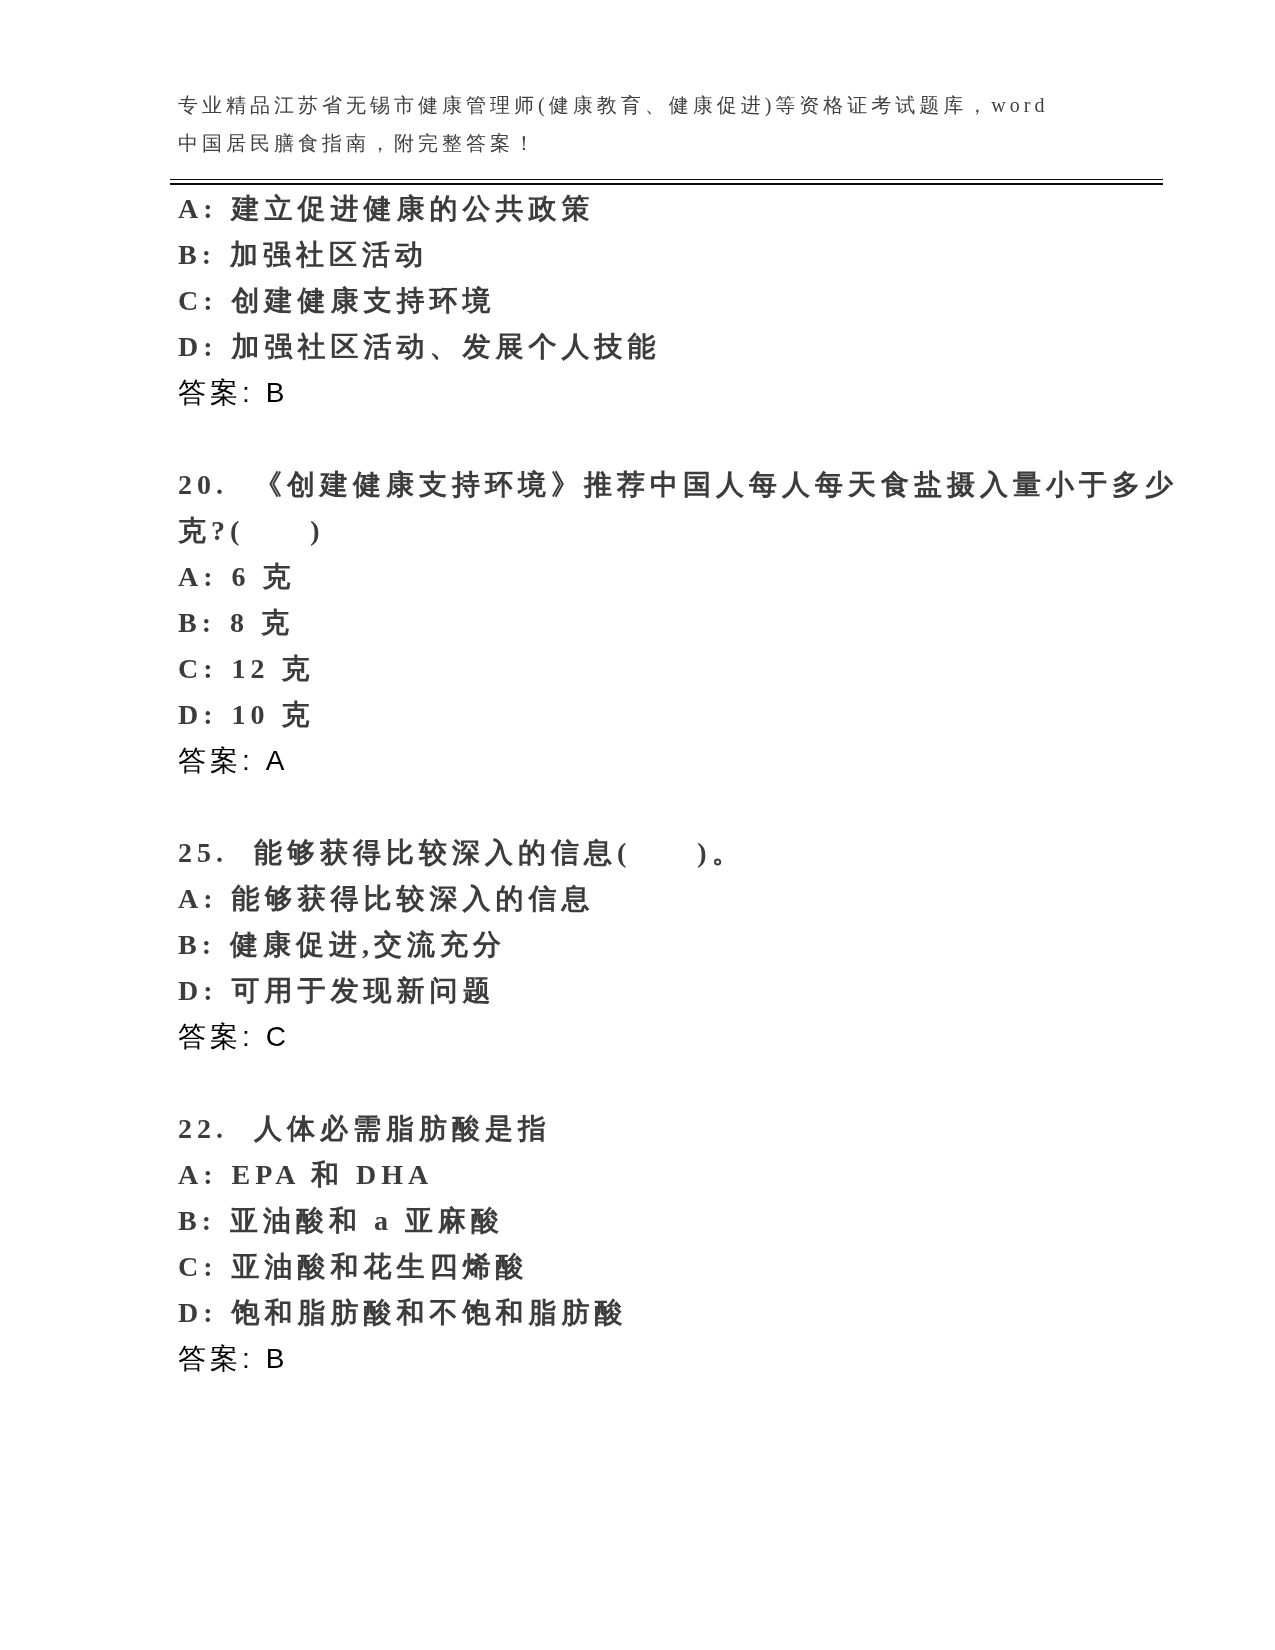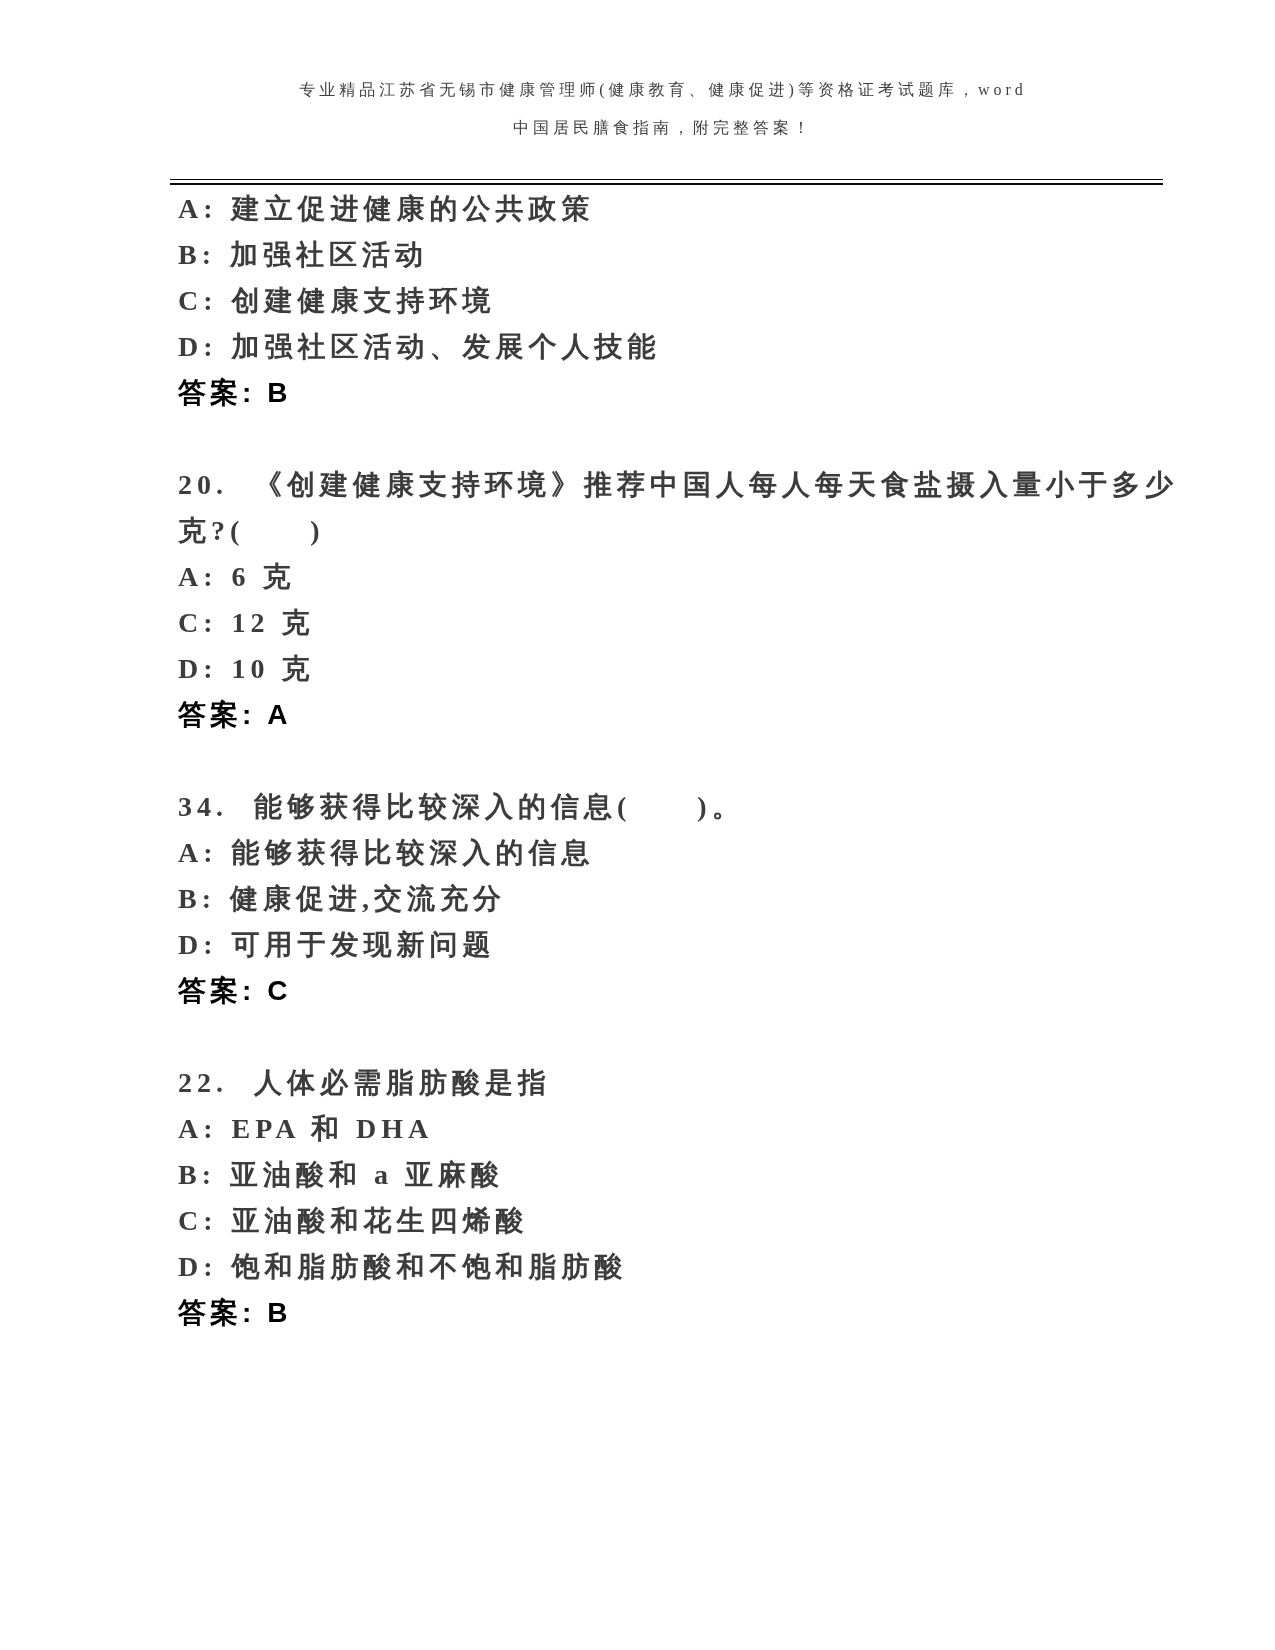--- a/index.html
+++ b/index.html
@@ -7,27 +7,26 @@
     width: 1275px;
     height: 1650px;
     background: #ffffff;
     position: relative;
     overflow: hidden;
     font-family: "Liberation Serif", "DejaVu Serif", serif;
   }
   .header {
     position: absolute;
     left: 178px;
-    top: 71px;
+    top: 86px;
     width: 970px;
-    font-size: 16px;
+    font-size: 20px;
     line-height: 38px;
     letter-spacing: 4px;
     color: #3f3f3f;
-    text-align: center;
   }
   .header .hline { white-space: nowrap; }
   .rule {
     position: absolute;
     left: 170px;
     top: 179px;
     width: 993px;
     height: 3px;
     border-top: 1.5px solid #0a0a0a;
     border-bottom: 2.5px solid #0a0a0a;
@@ -41,21 +40,21 @@
     line-height: 46px;
     letter-spacing: 5px;
     color: #3c3c3c;
   }
   .block + .block { margin-top: 46px; }
   .line { height: 46px; white-space: nowrap; font-weight: bold; }
   .q-num { margin-right: 26px; }
   .opt-label { margin-right: 14px; }
   .answer-line {
     font-family: "Liberation Sans", "DejaVu Sans", sans-serif;
-    font-weight: bold;
+    font-weight: normal;
     color: #000000;
     letter-spacing: 4px;
   }
   .ans-val { margin-left: 12px; }
 </style>
 </head>
 <body>
 
 <div class="header">
   <div class="hline">专业精品江苏省无锡市健康管理师(健康教育、健康促进)等资格证考试题库，word</div>
@@ -86,33 +85,36 @@
 
   <div class="block">
     <div class="line">
       <span class="q-num">20.</span><span>《创建健康支持环境》推荐中国人每人每天食盐摄入量小于多少</span>
     </div>
     <div class="line">克?(　　)</div>
     <div class="line">
       <span class="opt-label">A:</span><span>6 克</span>
     </div>
     <div class="line">
+      <span class="opt-label">B:</span><span>8 克</span>
+    </div>
+    <div class="line">
       <span class="opt-label">C:</span><span>12 克</span>
     </div>
     <div class="line">
       <span class="opt-label">D:</span><span>10 克</span>
     </div>
     <div class="line answer-line">
       <span>答案:</span><span class="ans-val">A</span>
     </div>
   </div>
 
   <div class="block">
     <div class="line">
-      <span class="q-num">34.</span><span>能够获得比较深入的信息(　　)。</span>
+      <span class="q-num">25.</span><span>能够获得比较深入的信息(　　)。</span>
     </div>
     <div class="line">
       <span class="opt-label">A:</span><span>能够获得比较深入的信息</span>
     </div>
     <div class="line">
       <span class="opt-label">B:</span><span>健康促进,交流充分</span>
     </div>
     <div class="line">
       <span class="opt-label">D:</span><span>可用于发现新问题</span>
     </div>

